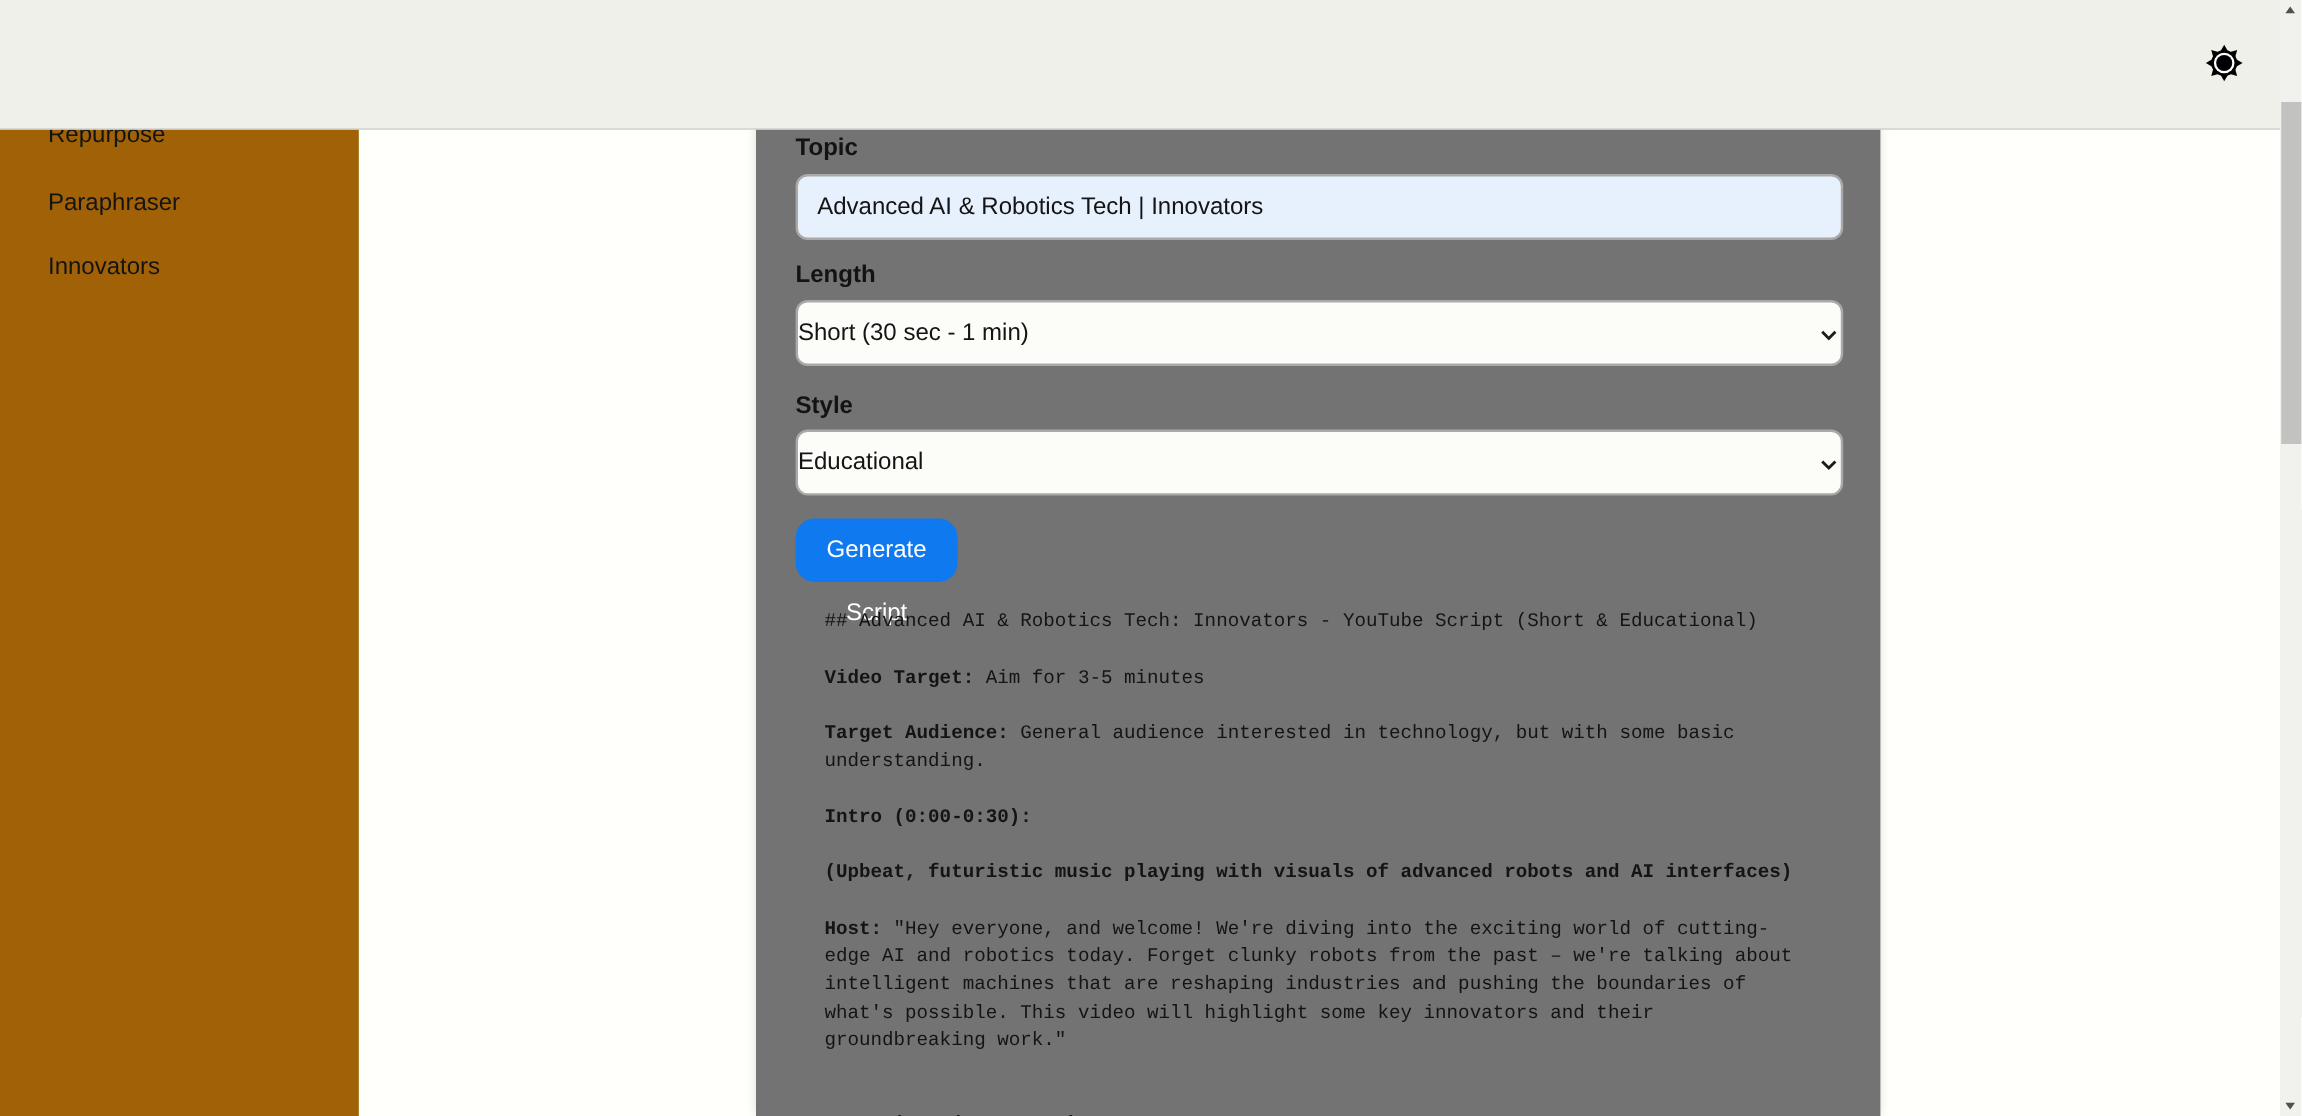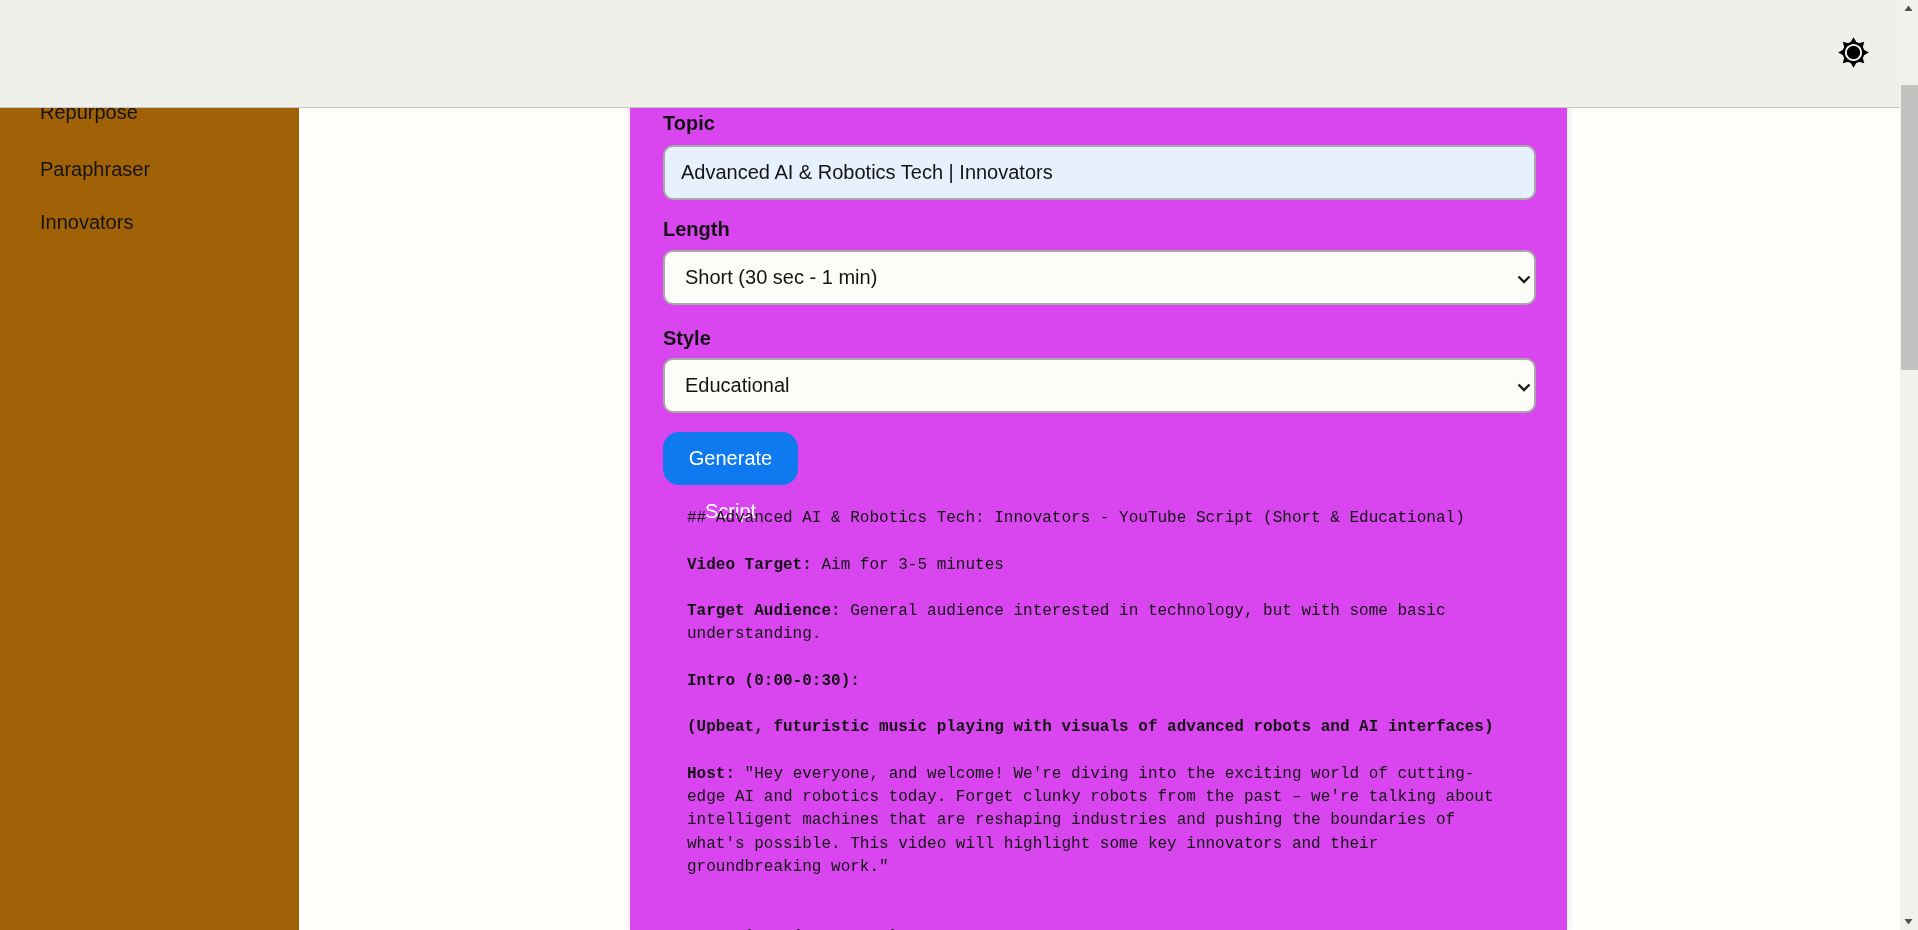--- a/index.html
+++ b/index.html
@@ -14,27 +14,27 @@
           border-bottom:1px solid #c8c8c6;z-index:50;}
   #logobox{position:absolute;left:25px;top:21px;width:124px;height:61px;background:#f4f5f2;}
   #logotext{position:absolute;left:11px;top:0px;font-weight:bold;font-size:30px;line-height:64px;
             letter-spacing:-2.5px;-webkit-text-stroke:0.9px #2b3679;color:#2b3679;}
   #logoicon{position:absolute;left:89px;top:22px;}
   #sun{position:absolute;left:1837px;top:36px;}
   
   #sidebar{position:absolute;left:0;top:0;width:299px;height:930px;background:#a16207;z-index:1;}
   .nav{position:absolute;left:40px;font-size:20px;line-height:23px;color:#141414;}
   
-  #panel{position:absolute;left:630px;top:0px;width:937px;height:930px;background:#d946ef;
+  #panel{position:absolute;left:630px;top:0px;width:937px;height:930px;background:#737373;
          box-shadow:0 0 9px rgba(0,0,0,0.14);z-index:2;}
   .lbl{position:absolute;left:33px;font-size:20px;font-weight:bold;line-height:23px;color:#131313;}
   .ctl{position:absolute;left:33px;width:873px;height:55px;border:2px solid #a9a9a7;
        border-radius:10px;box-sizing:border-box;font-size:20px;color:#141414;}
   #topicin{top:145px;background:#e7f0fd;line-height:51px;padding-left:16px;}
-  .sel{background:#fcfcf8;line-height:51px;padding-left:20px;}
+  .sel{background:#fcfcf8;line-height:51px;}
   #sel1{top:250px;}
   #sel2{top:358px;}
   .chev{position:absolute;right:3px;top:23px;}
   #genbtn{position:absolute;left:33px;top:432px;width:135px;height:53px;background:#0f79f0;
           border-radius:16px;color:#fff;font-size:20px;text-align:center;line-height:53px;}
   #script{position:absolute;left:57px;top:507px;width:824px;font-size:16px;line-height:23.26px;
           white-space:pre-wrap;color:#141414;margin:0;font-family:Liberation Mono, monospace;}
 </style>
 </head>
 <body>

